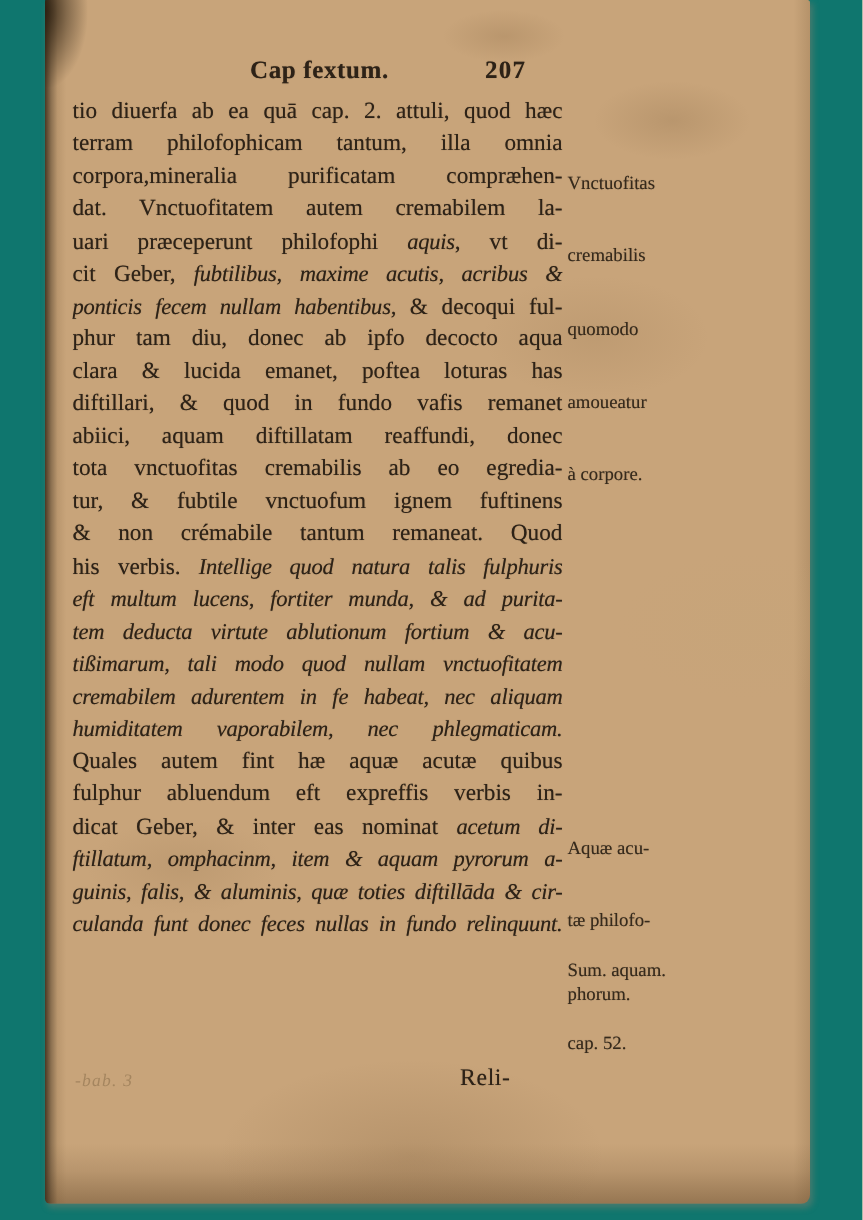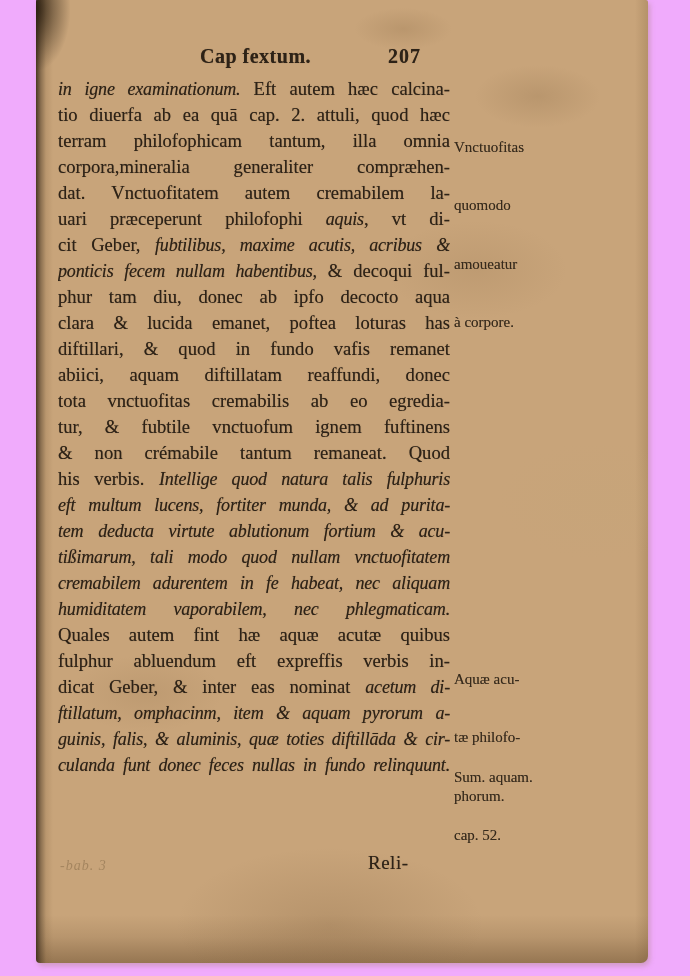--- a/index.html
+++ b/index.html
@@ -5,21 +5,21 @@
   html,body{margin:0;padding:0;}
   body{
     width:690px;height:976px;
     background:#ffffff;
     font-family:"Liberation Serif","DejaVu Serif",serif;
     overflow:hidden;
     position:relative;
   }
   .scan{
     position:absolute;left:0;top:0;width:690px;height:976px;
-    background:#f0abfc;
+    background:#0f766e;
   }
   .paper{
     position:absolute;left:36px;top:0;width:612px;height:963px;
     background-color:#c8a47a;
     background-image:
       radial-gradient(ellipse 90px 45px at 82% 10%, rgba(125,95,60,.20), transparent 70%),
       radial-gradient(ellipse 130px 70px at 72% 28%, rgba(125,95,60,.13), transparent 70%),
       radial-gradient(ellipse 110px 55px at 18% 72%, rgba(125,95,60,.14), transparent 70%),
       radial-gradient(ellipse 150px 85px at 92% 52%, rgba(196,165,120,.28), transparent 70%),
       radial-gradient(ellipse 220px 110px at 48% 96%, rgba(110,80,48,.20), transparent 70%),
@@ -82,24 +82,23 @@
   <div class="paper">
 
     <div class="corner-smudge"></div>
 
     <div class="header-row ink">
       <span class="chapter-title">Cap fextum.</span>
       <span class="page-number">207</span>
     </div>
 
     <div class="body-text ink">
-        <div class="line"><span class="it">in igne examinationum.</span><span class="ro"> Eft autem hæc calcina-</span></div>
         <div class="line"><span class="ro">tio diuerfa ab ea quā cap. 2. attuli, quod hæc</span></div>
         <div class="line"><span class="ro">terram philofophicam tantum, illa omnia</span></div>
-        <div class="line"><span class="ro">corpora,mineralia generaliter compræhen-</span></div>
+        <div class="line"><span class="ro">corpora,mineralia purificatam compræhen-</span></div>
         <div class="line"><span class="ro">dat. Vnctuofitatem autem cremabilem la-</span></div>
         <div class="line"><span class="ro">uari præceperunt philofophi </span><span class="it">aquis</span><span class="ro">, vt di-</span></div>
         <div class="line"><span class="ro">cit Geber, </span><span class="it">fubtilibus, maxime acutis, acribus &amp;</span></div>
         <div class="line"><span class="it">ponticis fecem nullam habentibus,</span><span class="ro"> &amp; decoqui ful-</span></div>
         <div class="line"><span class="ro">phur tam diu, donec ab ipfo decocto aqua</span></div>
         <div class="line"><span class="ro">clara &amp; lucida emanet, poftea loturas has</span></div>
         <div class="line"><span class="ro">diftillari, &amp; quod in fundo vafis remanet</span></div>
         <div class="line"><span class="ro">abiici, aquam diftillatam reaffundi, donec</span></div>
         <div class="line"><span class="ro">tota vnctuofitas cremabilis ab eo egredia-</span></div>
         <div class="line"><span class="ro">tur, &amp; fubtile vnctuofum ignem fuftinens</span></div>
@@ -113,20 +112,21 @@
         <div class="line"><span class="ro">Quales autem fint hæ aquæ acutæ quibus</span></div>
         <div class="line"><span class="ro">fulphur abluendum eft expreffis verbis in-</span></div>
         <div class="line"><span class="ro">dicat Geber, &amp; inter eas nominat </span><span class="it">acetum di-</span></div>
         <div class="line"><span class="it">ftillatum, omphacinm, item &amp; aquam pyrorum a-</span></div>
         <div class="line"><span class="it">guinis, falis, &amp; aluminis, quæ toties diftillāda &amp; cir-</span></div>
         <div class="line"><span class="it">culanda funt donec feces nullas in fundo relinquunt.</span></div>
       </div>
 
     <div class="margin-note note-1">
       <span class="mline">Vnctuofitas</span>
+      <span class="mline">cremabilis</span>
       <span class="mline">quomodo</span>
       <span class="mline">amoueatur</span>
       <span class="mline">à corpore.</span>
     </div>
 
     <div class="margin-note note-2">
       <span class="mline">Aquæ acu-</span>
       <span class="mline">tæ philofo-</span>
       <span class="mline">phorum.</span>
     </div>

